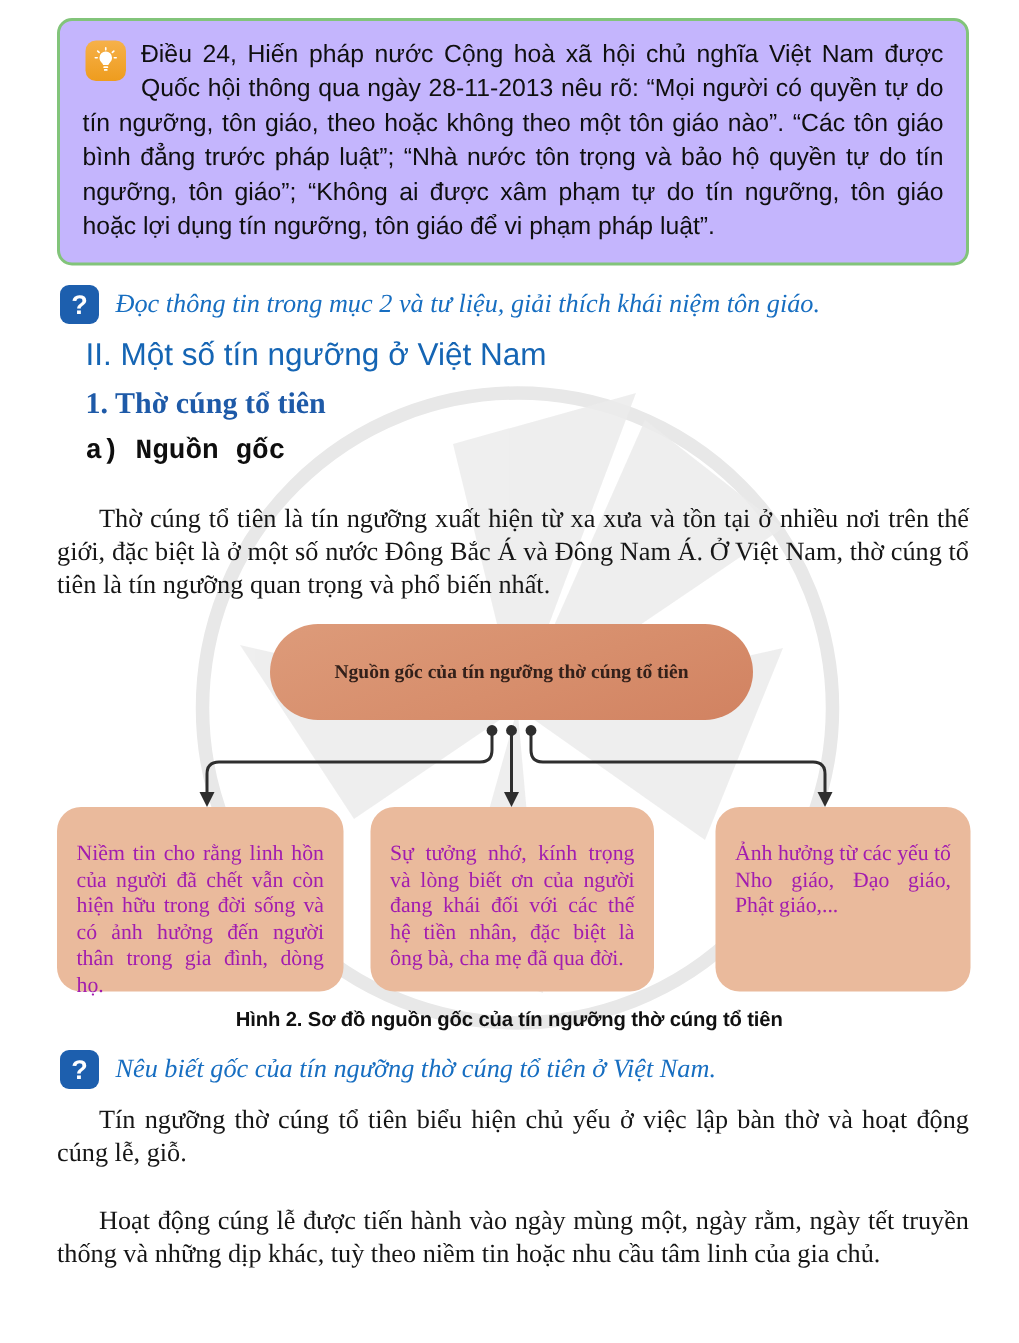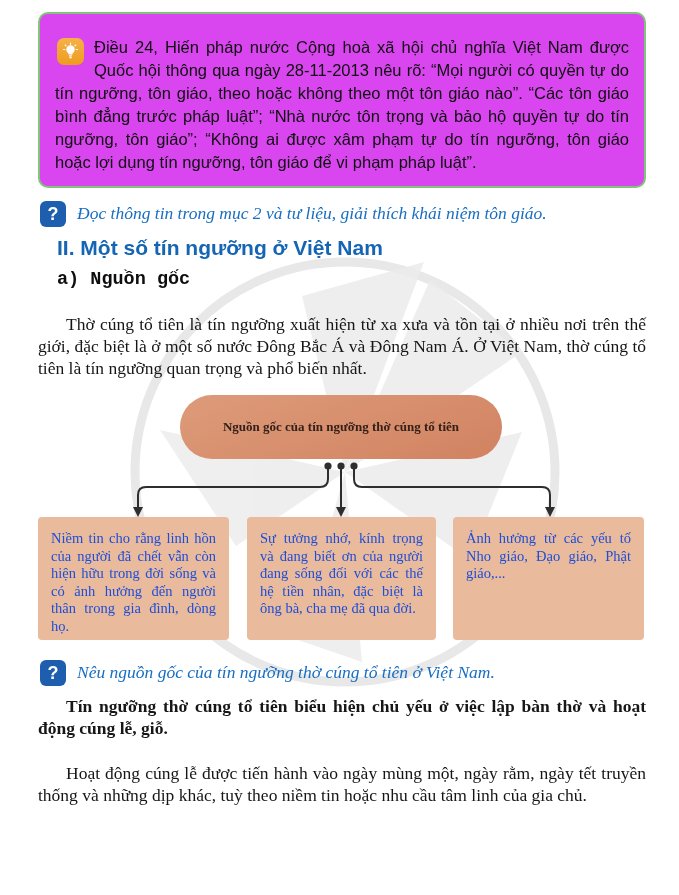--- a/index.html
+++ b/index.html
@@ -10,24 +10,24 @@
     overflow:hidden;
     font-family:"Liberation Serif", serif;
     color:#1b1b1b;
   }
   .watermark{position:absolute;left:0;top:0;width:679px;height:895px;z-index:0;}
   .content{position:relative;z-index:1;}
 
   
   .info-box{
     margin:12px 33px 0 38px;
-    background:#d946ef;
+    background:#c4b5fd;
     border:2px solid #82c47a;
     border-radius:10px;
-    padding:22px 15px 12px 15px;
+    padding:11px 15px 12px 15px;
     font-family:"Liberation Sans", sans-serif;
     font-size:16.5px;
     line-height:23px;
     text-align:justify;
     color:#0f0f0f;
     box-sizing:border-box;
   }
   .bulb{
     float:left;
     width:27px;height:27px;
@@ -51,21 +51,21 @@
     font-style:italic;
     color:#176ec1;
     font-size:17.5px;
     padding-top:2px;
     text-align:center;
   }
 
   .h-section{
     margin:9px 30px 0 57px;
     font-family:"Liberation Sans",sans-serif;
-    font-weight:bold;font-size:21px;
+    font-weight:normal;font-size:21px;
     color:#1565b4;
   }
   .h-sub{
     margin:9px 30px 0 57px;
     font-weight:bold;font-size:20px;
     color:#1e5aa8;
   }
   .h-part{
     margin:9px 30px 0 57px;
     font-weight:bold;font-size:18.5px;
@@ -92,30 +92,30 @@
     display:flex;align-items:center;justify-content:center;
     text-align:center;
     font-weight:bold;font-size:13px;line-height:1.35;
     color:#33201a;
     padding:0 24px;box-sizing:border-box;
   }
   .connectors{position:absolute;left:0;top:0;width:679px;height:258px;}
   .child-box{
     position:absolute;top:128px;height:123px;
     background:#eaba9c;
-    border-radius:4px;
+    border-radius:16px;
     box-sizing:border-box;
-    padding:13px 13px;
+    padding:23px 13px;
     font-size:14.5px;line-height:17.5px;
     text-align:justify;
-    color:#1d4ed8;
+    color:#a21caf;
   }
   .child-0{left:38px;width:191px;}
   .child-1{left:247px;width:189px;}
-  .child-2{left:453px;width:191px;}
+  .child-2{left:477px;width:170px;}
 
   .caption{
     margin-top:4px;
     text-align:center;
     font-family:"Liberation Sans",sans-serif;
     font-weight:bold;
     font-size:13.5px;
     letter-spacing:-0.1px;
     color:#101010;
   }
@@ -155,20 +155,21 @@
       </span>
       <span>Điều 24, Hiến pháp nước Cộng hoà xã hội chủ nghĩa Việt Nam được Quốc hội thông qua ngày 28-11-2013 nêu rõ: “Mọi người có quyền tự do tín ngưỡng, tôn giáo, theo hoặc không theo một tôn giáo nào”. “Các tôn giáo bình đẳng trước pháp luật”; “Nhà nước tôn trọng và bảo hộ quyền tự do tín ngưỡng, tôn giáo”; “Không ai được xâm phạm tự do tín ngưỡng, tôn giáo hoặc lợi dụng tín ngưỡng, tôn giáo để vi phạm pháp luật”.</span>
     </div>
 
     <div class="q-row">
       <span class="q-icon">?</span>
       <span class="q-text">Đọc thông tin trong mục 2 và tư liệu, giải thích khái niệm tôn giáo.</span>
     </div>
 
     <div class="h-section">II. Một số tín ngưỡng ở Việt Nam</div>
+    <div class="h-sub">1. Thờ cúng tổ tiên</div>
     <div class="h-part">a) Nguồn gốc</div>
 
     <div class="para">Thờ cúng tổ tiên là tín ngưỡng xuất hiện từ xa xưa và tồn tại ở nhiều nơi trên thế giới, đặc biệt là ở một số nước Đông Bắc Á và Đông Nam Á. Ở Việt Nam, thờ cúng tổ tiên là tín ngưỡng quan trọng và phổ biến nhất.</div>
 
     <div class="diagram">
       <svg class="connectors" viewBox="0 0 679 258" aria-hidden="true">
         <g stroke="#2e2e2e" stroke-width="2" fill="none" stroke-linecap="round">
           <path d="M341 78 L341 119"></path>
           <path d="M328 78 L328 90 Q328 98 320 98 L146 98 Q138 98 138 106 L138 119"></path>
           <path d="M354 78 L354 90 Q354 98 362 98 L542 98 Q550 98 550 106 L550 119"></path>
@@ -179,28 +180,29 @@
           <circle cx="354" cy="77" r="3.6"></circle>
           <polygon points="336,118 346,118 341,128"></polygon>
           <polygon points="133,118 143,118 138,128"></polygon>
           <polygon points="545,118 555,118 550,128"></polygon>
         </g>
       </svg>
 
       <div class="pill">Nguồn gốc của tín ngưỡng thờ cúng tổ tiên</div>
 
       <div class="child-box child-0">Niềm tin cho rằng linh hồn của người đã chết vẫn còn hiện hữu trong đời sống và có ảnh hưởng đến người thân trong gia đình, dòng họ.</div>
-      <div class="child-box child-1">Sự tưởng nhớ, kính trọng và đang biết ơn của người đang sống đối với các thế hệ tiền nhân, đặc biệt là ông bà, cha mẹ đã qua đời.</div>
+      <div class="child-box child-1">Sự tưởng nhớ, kính trọng và lòng biết ơn của người đang khái đối với các thế hệ tiền nhân, đặc biệt là ông bà, cha mẹ đã qua đời.</div>
       <div class="child-box child-2">Ảnh hưởng từ các yếu tố Nho giáo, Đạo giáo, Phật giáo,...</div>
     </div>
 
+    <div class="caption">Hình 2. Sơ đồ nguồn gốc của tín ngưỡng thờ cúng tổ tiên</div>
 
     <div class="q-row">
       <span class="q-icon">?</span>
-      <span class="q-text">Nêu nguồn gốc của tín ngưỡng thờ cúng tổ tiên ở Việt Nam.</span>
-    </div>
-
-
-    <div class="para" style="margin-top:9px;font-weight:bold;">Tín ngưỡng thờ cúng tổ tiên biểu hiện chủ yếu ở việc lập bàn thờ và hoạt động cúng lễ, giỗ.</div>
+      <span class="q-text">Nêu biết gốc của tín ngưỡng thờ cúng tổ tiên ở Việt Nam.</span>
+    </div>
+
+
+    <div class="para" style="margin-top:9px;">Tín ngưỡng thờ cúng tổ tiên biểu hiện chủ yếu ở việc lập bàn thờ và hoạt động cúng lễ, giỗ.</div>
     <div class="para">Hoạt động cúng lễ được tiến hành vào ngày mùng một, ngày rằm, ngày tết truyền thống và những dịp khác, tuỳ theo niềm tin hoặc nhu cầu tâm linh của gia chủ.</div>
 
   </div>
 </div>
 
 </body></html>

